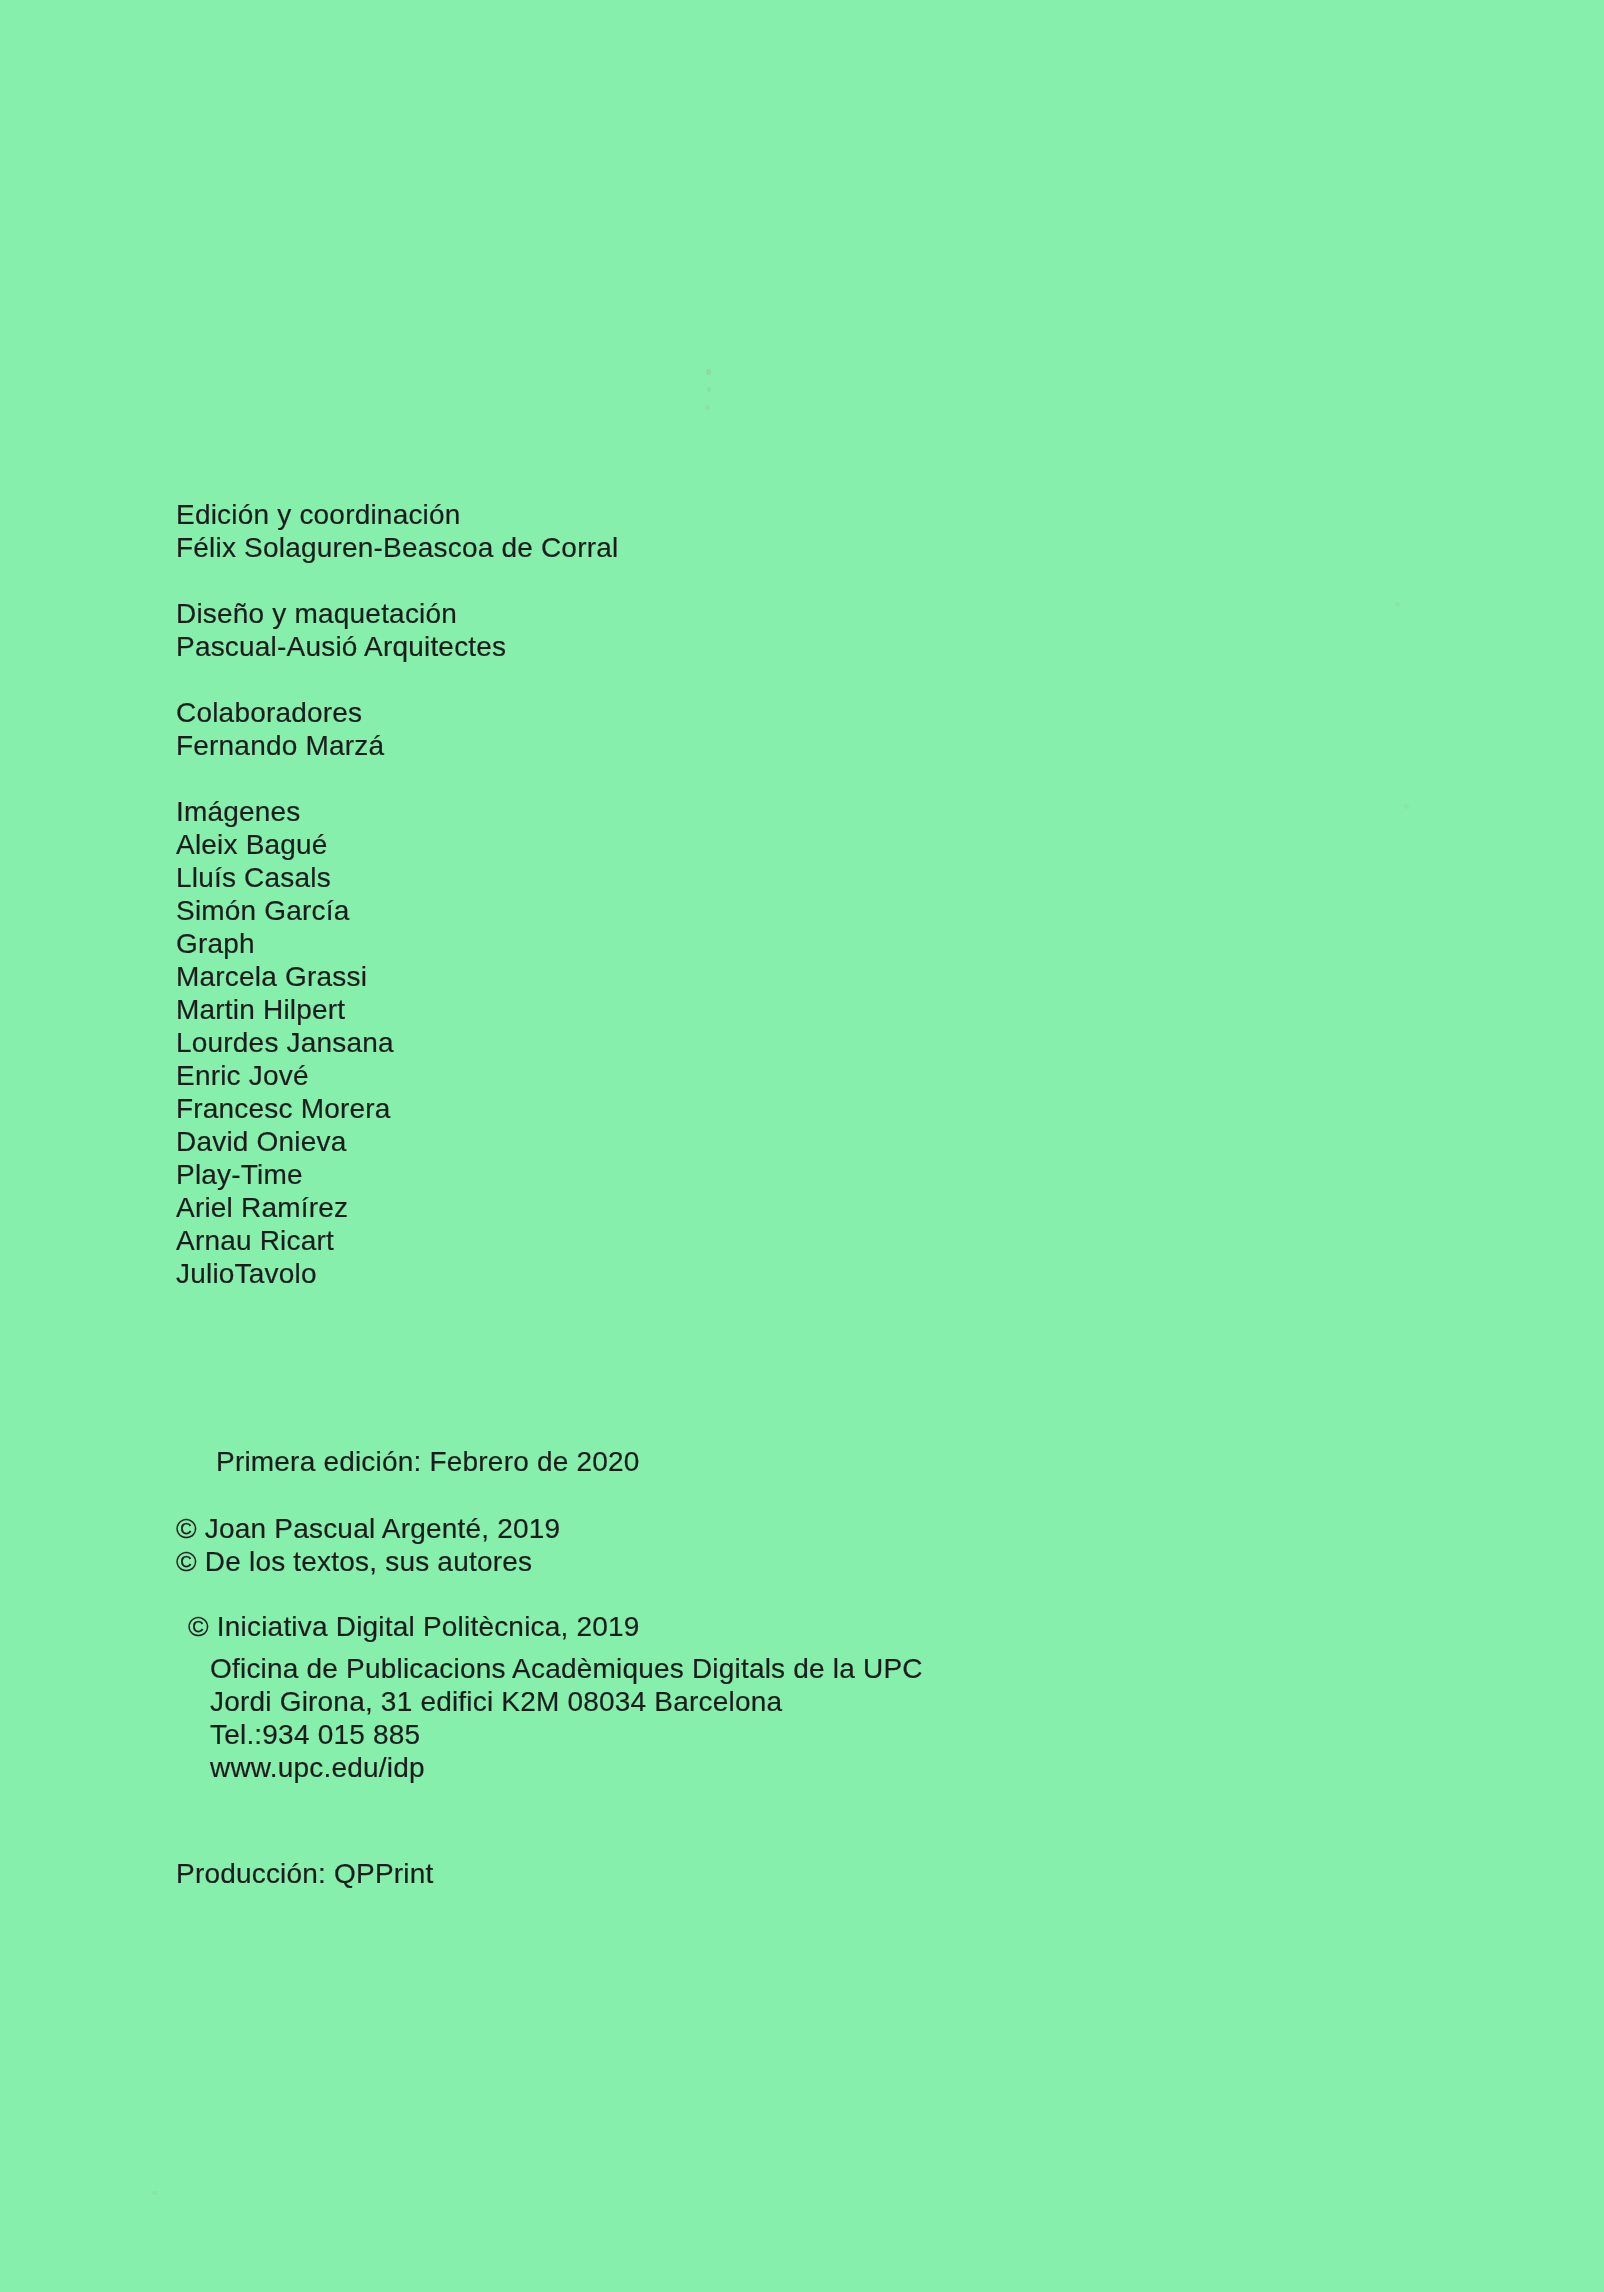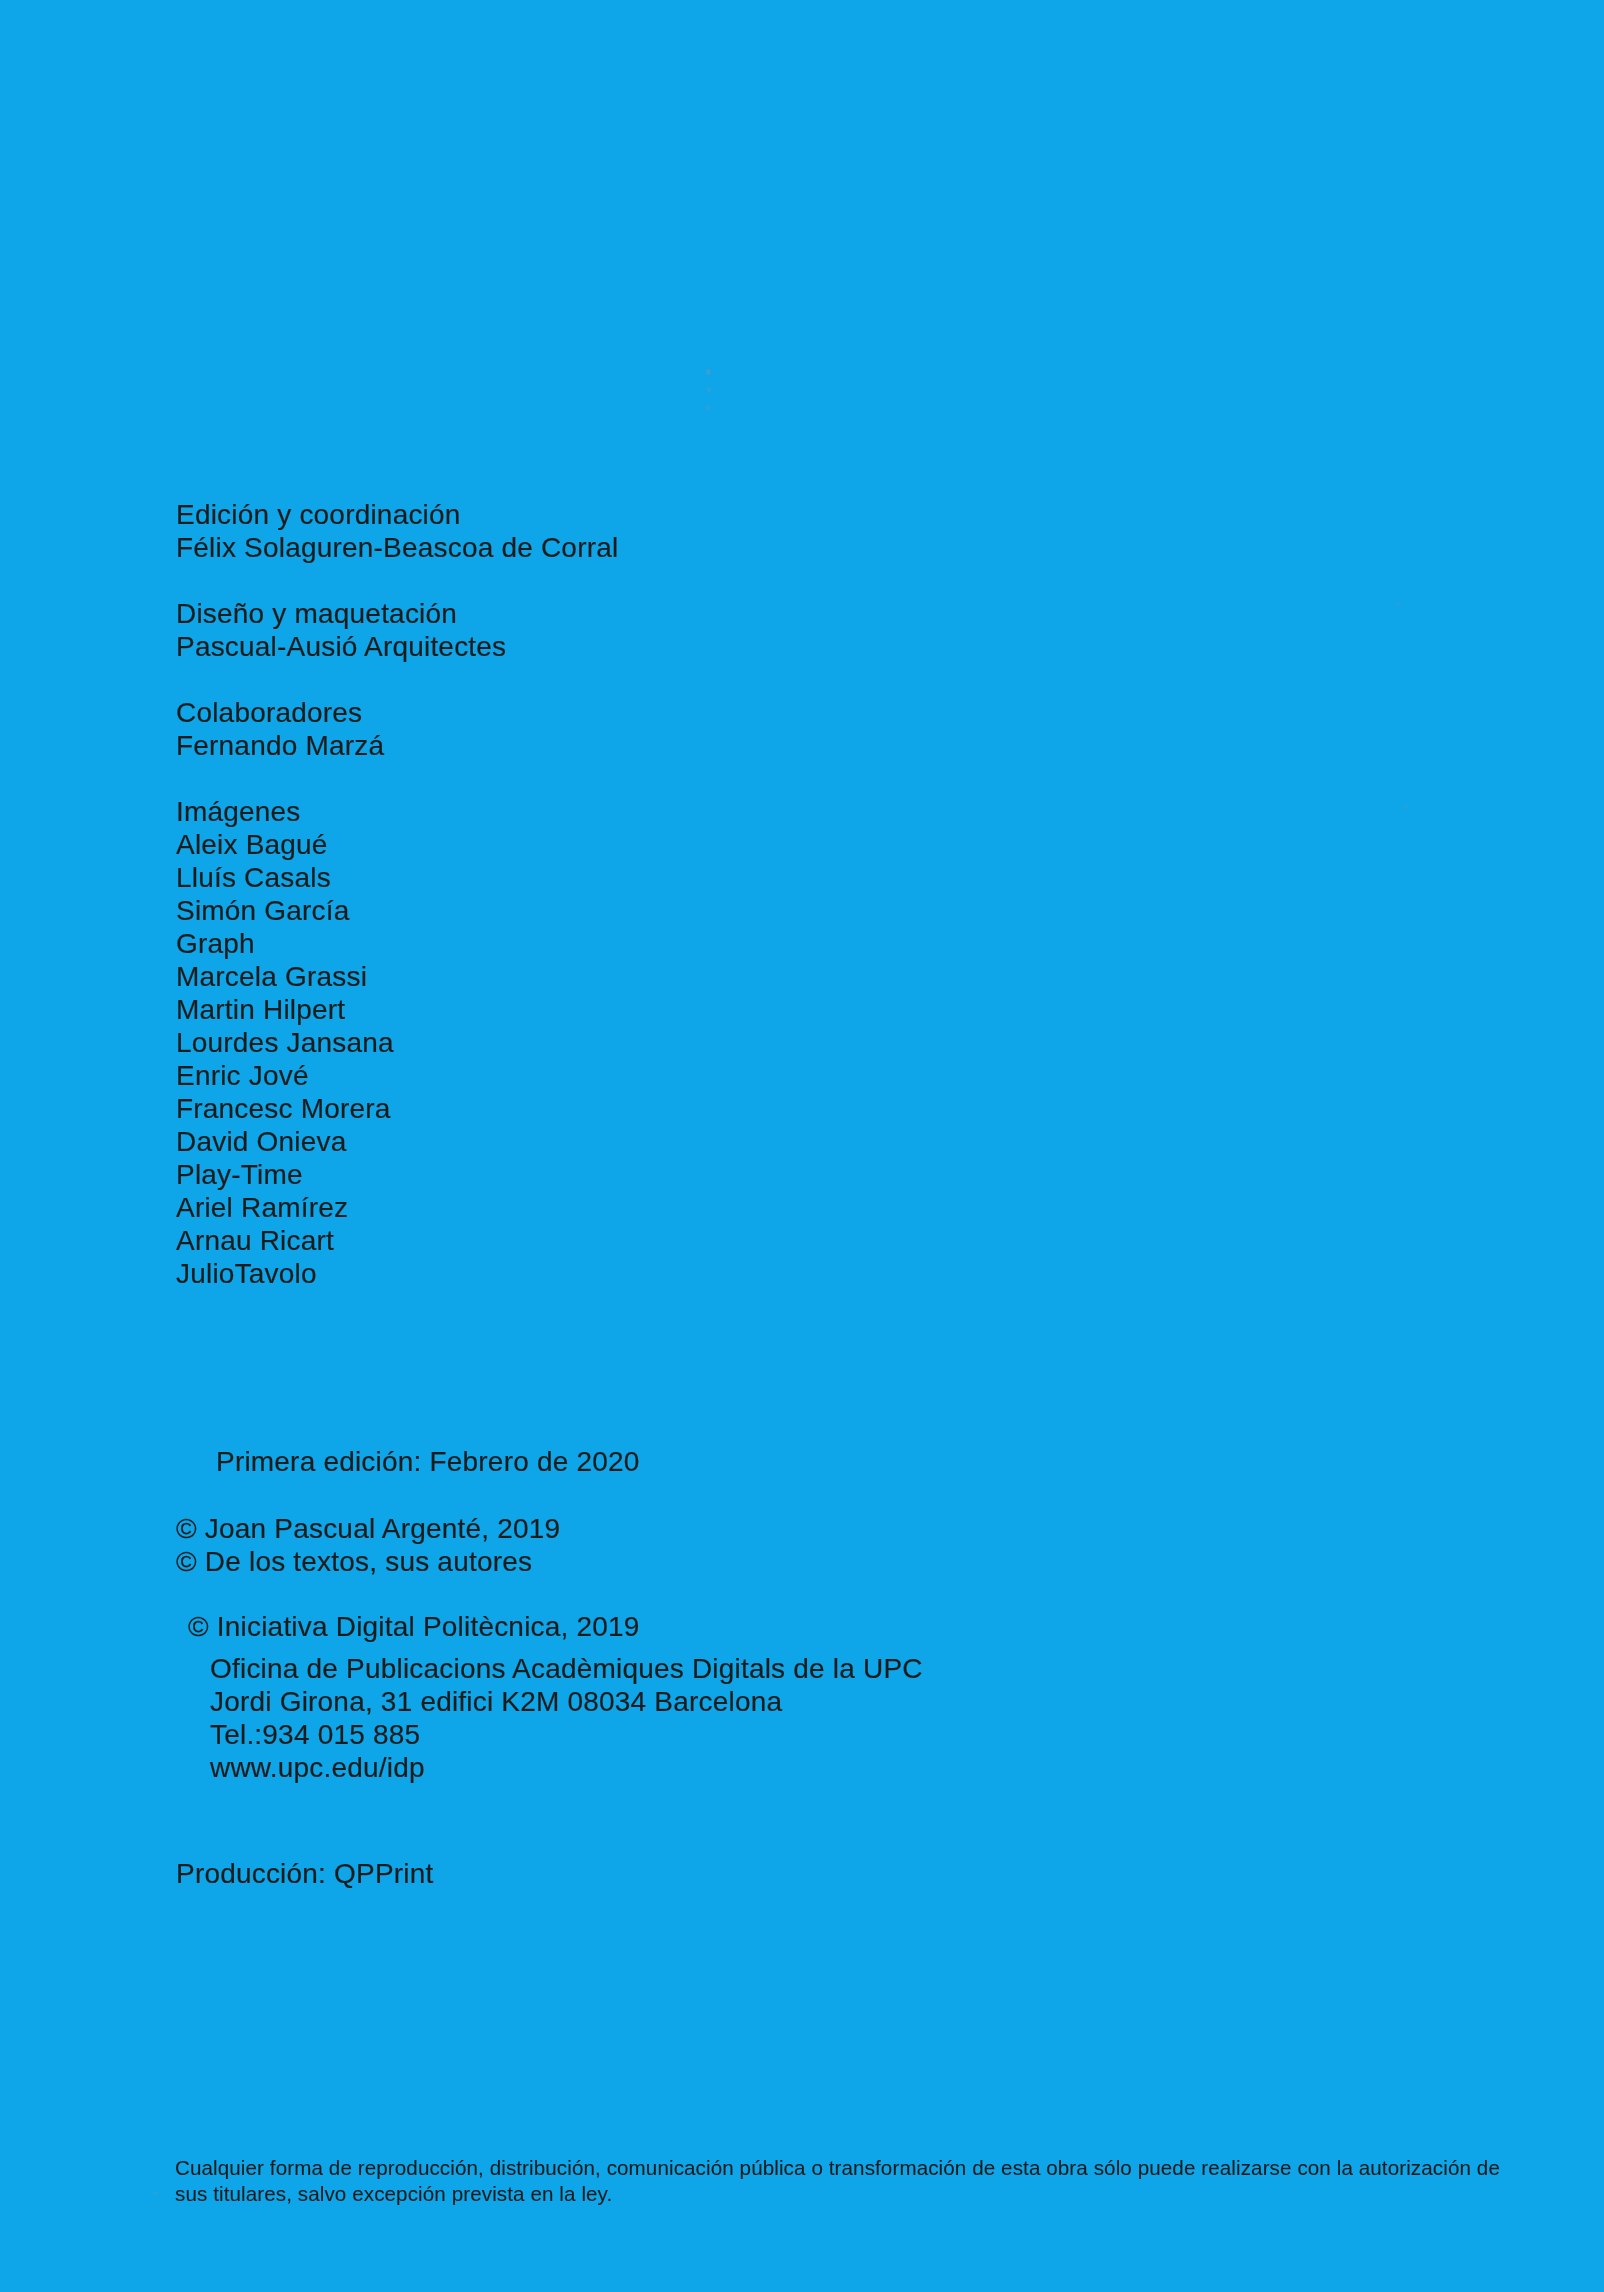--- a/index.html
+++ b/index.html
@@ -4,21 +4,21 @@
 <style>
   html, body {
     margin: 0;
     padding: 0;
     background: #e8e8e8;
   }
   .page {
     position: relative;
     width: 1605px;
     height: 2293px;
-    background: #0ea5e9;
+    background: #86efac;
     overflow: hidden;
     font-family: "Liberation Sans", "DejaVu Sans", sans-serif;
     color: #1c1c1c;
   }
   .txt {
     position: absolute;
     font-size: 28px;
     line-height: 33px;
     letter-spacing: 0.2px;
     white-space: nowrap;
@@ -106,16 +106,15 @@
     <div>Oficina de Publicacions Acadèmiques Digitals de la UPC</div>
     <div>Jordi Girona, 31 edifici K2M 08034 Barcelona</div>
     <div>Tel.:934 015 885</div>
     <div>www.upc.edu/idp</div>
   </div>
 
   <div class="txt" style="left:176px; top:1843px;margin-top:14px;">Producción: QPPrint</div>
 
 
 
-  <div class="legal" style="left:175px; top:2155px;">Cualquier forma de reproducción, distribución, comunicación pública o transformación de esta obra sólo puede realizarse con la autorización de sus titulares, salvo excepción prevista en la ley.</div>
 
 </div>
 
 
 </body></html>

